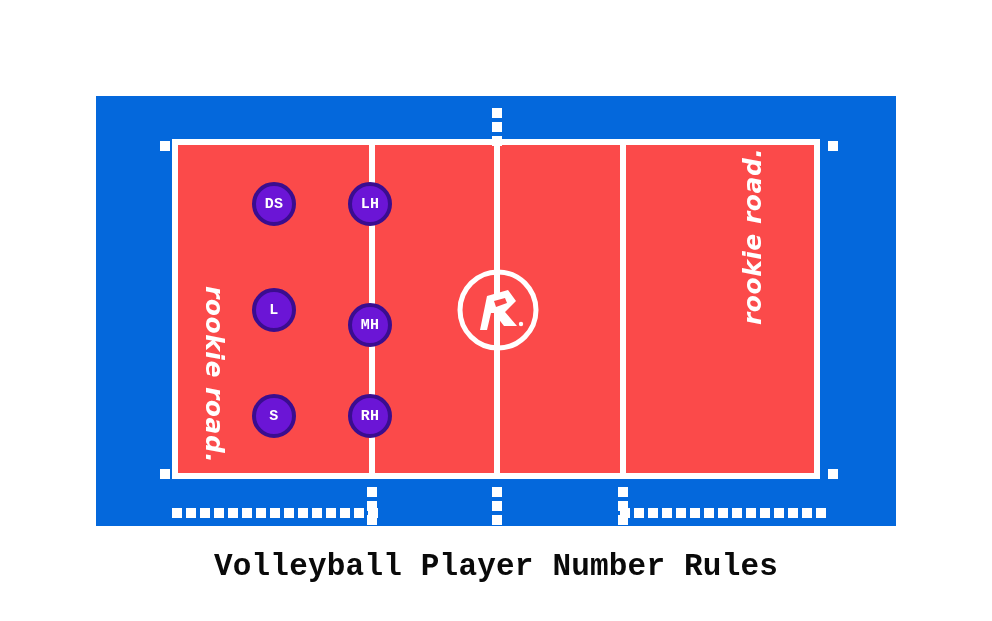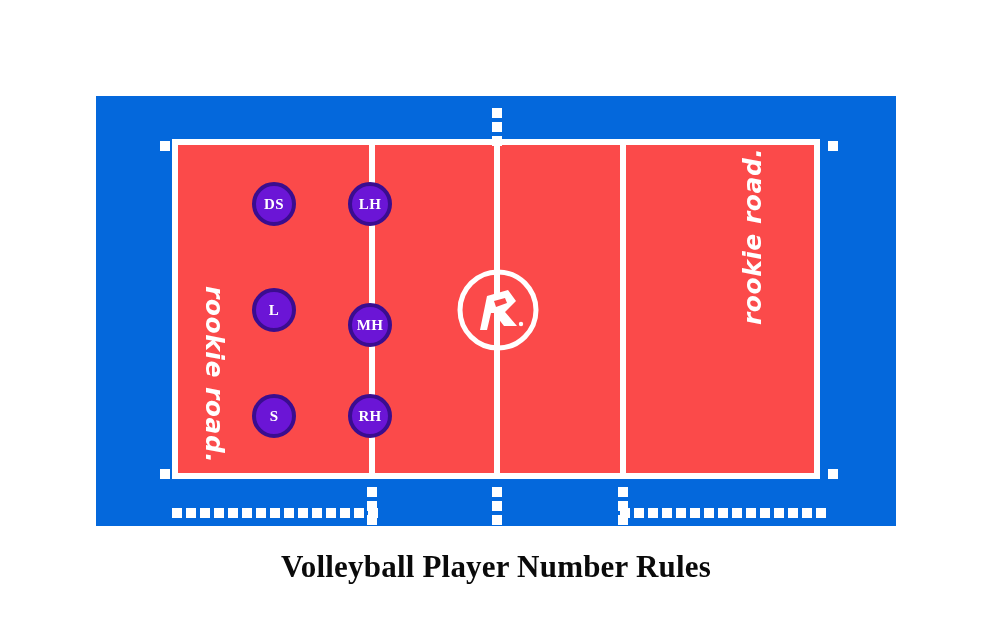--- a/index.html
+++ b/index.html
@@ -141,35 +141,35 @@
     width: 44px;
     height: 44px;
     border-radius: 50%;
     background: #6b15d6;
     border: 4px solid #3a0d8f;
     box-sizing: border-box;
     display: flex;
     align-items: center;
     justify-content: center;
     color: #ffffff;
-    font-family: Liberation Serif, serif;
+    font-family: Liberation Mono, monospace;
     font-size: 15px;
     font-weight: 700;
     letter-spacing: 0.3px;
   }
 
   
   #page-title {
     position: absolute;
     left: 0;
     top: 549px;
     width: 992px;
     text-align: center;
     color: #0a0a0a;
-    font-family: Liberation Serif, serif;
+    font-family: Liberation Mono, monospace;
     font-size: 31px;
     font-weight: 700;
     letter-spacing: 0.2px;
   }
 </style>
 </head>
 <body>
 
 <div id="stage">
 

